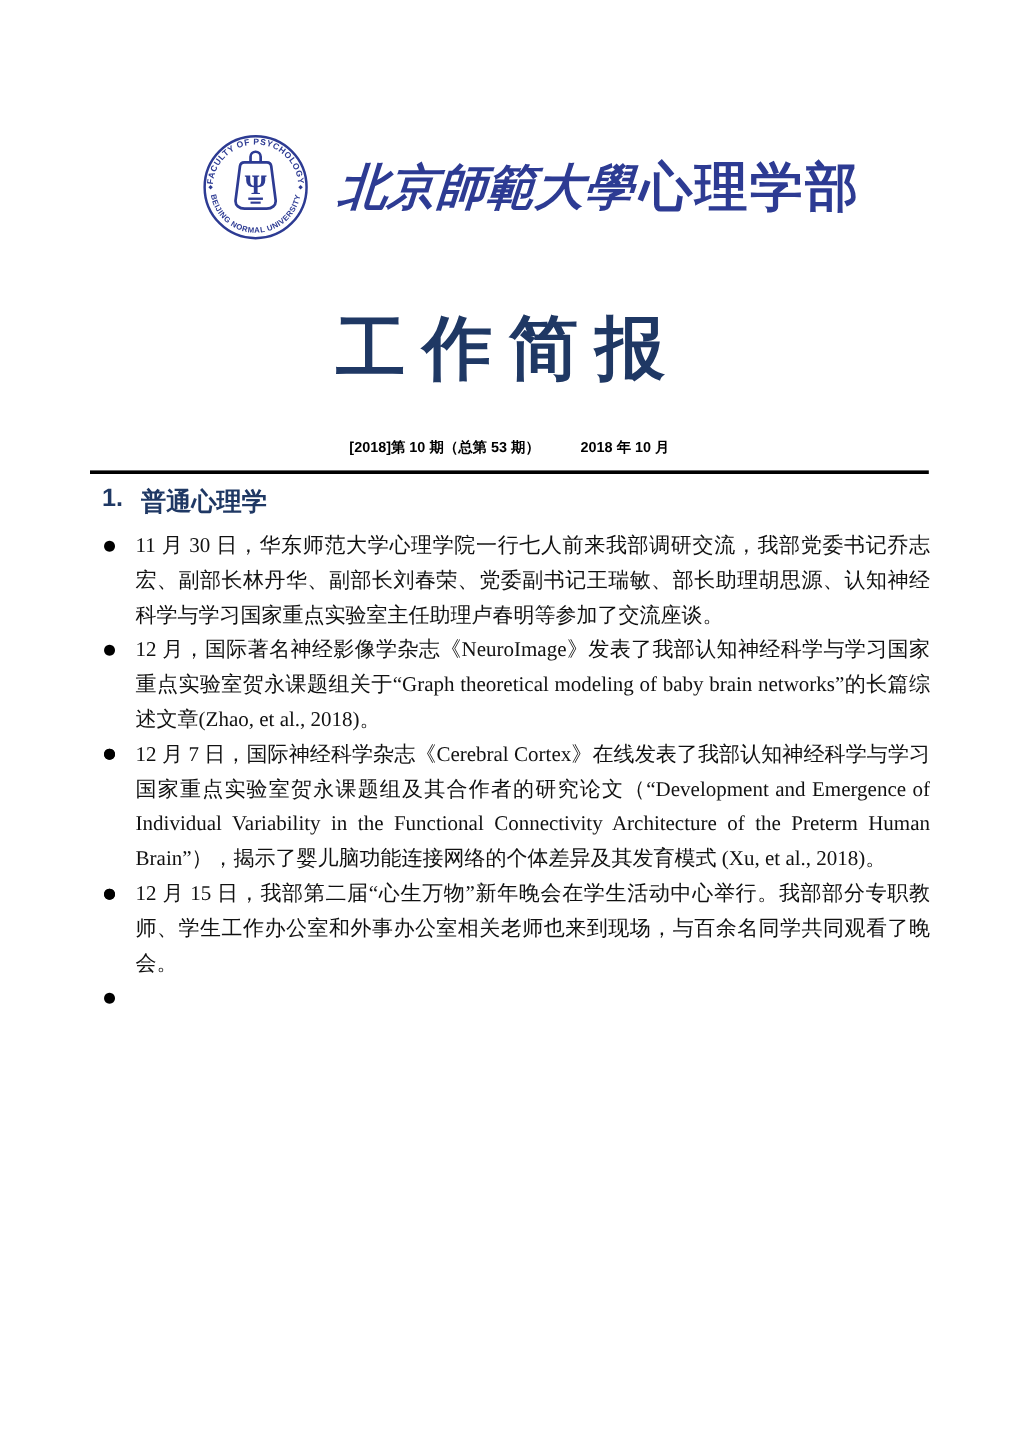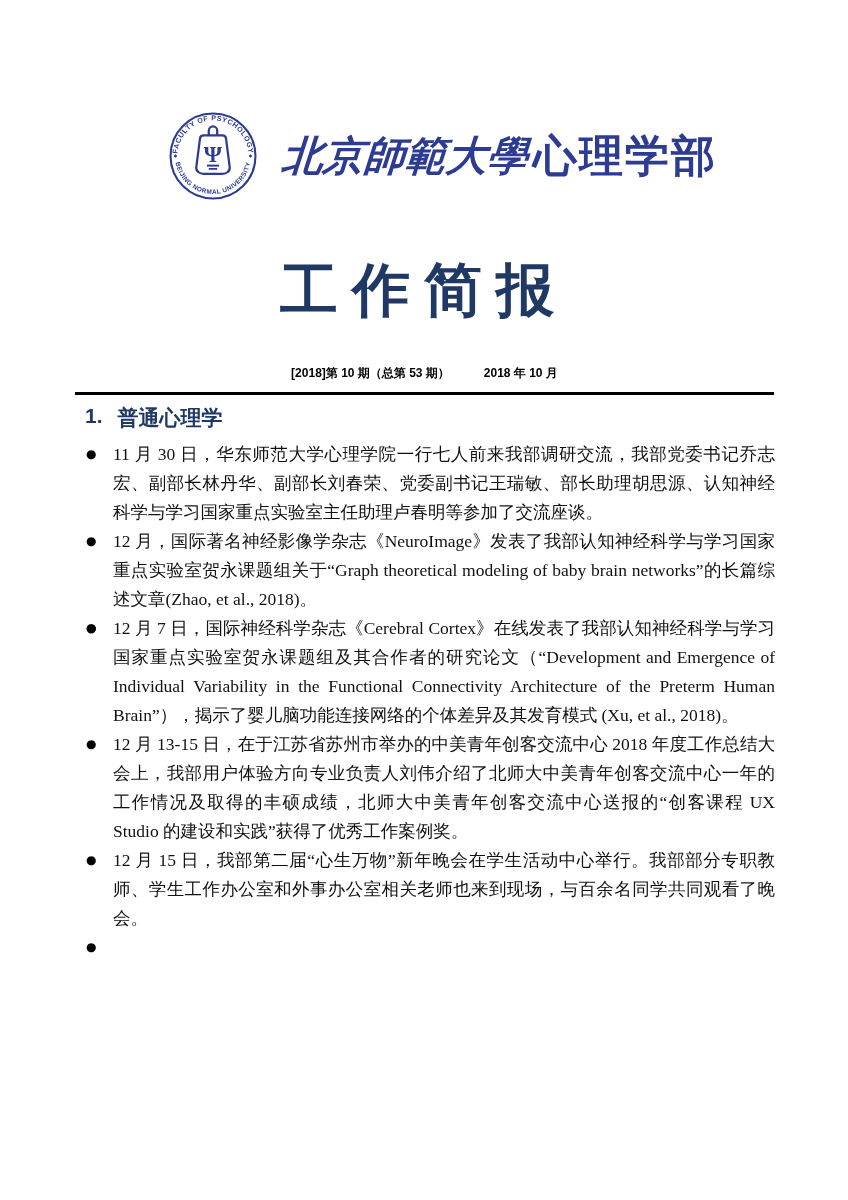--- a/index.html
+++ b/index.html
@@ -179,21 +179,20 @@
     </li>
     <li class="news-item">
       <span class="bullet">●</span>
     </li>
     <li class="news-item">
       <span class="bullet">●</span>
       <span>12 月 7 日，国际神经科学杂志《Cerebral Cortex》在线发表了我部认知神经科学与学习国家重点实验室贺永课题组及其合作者的研究论文（“Development and Emergence of Individual Variability in the Functional Connectivity Architecture of the Preterm Human Brain”），揭示了婴儿脑功能连接网络的个体差异及其发育模式 (Xu, et al., 2018)。</span>
     </li>
     <li class="news-item">
       <span class="bullet">●</span>
-      <span>12 月 13-15 日，在于江苏省苏州市举办的中美青年创客交流中心 2018 年度工作总结大会上，我部用户体验方向专业负责人刘伟介绍了北师大中美青年创客交流中心一年的工作情况及取得的丰硕成绩，北师大中美青年创客交流中心送报的“创客课程 UX Studio 的建设和实践”获得了优秀工作案例奖。</span>
     </li>
     <li class="news-item">
       <span class="bullet">●</span>
       <span>12 月 15 日，我部第二届“心生万物”新年晚会在学生活动中心举行。我部部分专职教师、学生工作办公室和外事办公室相关老师也来到现场，与百余名同学共同观看了晚会。</span>
     </li>
     <li class="news-item">
       <span class="bullet">●</span>
     </li>
   </ul>
 

